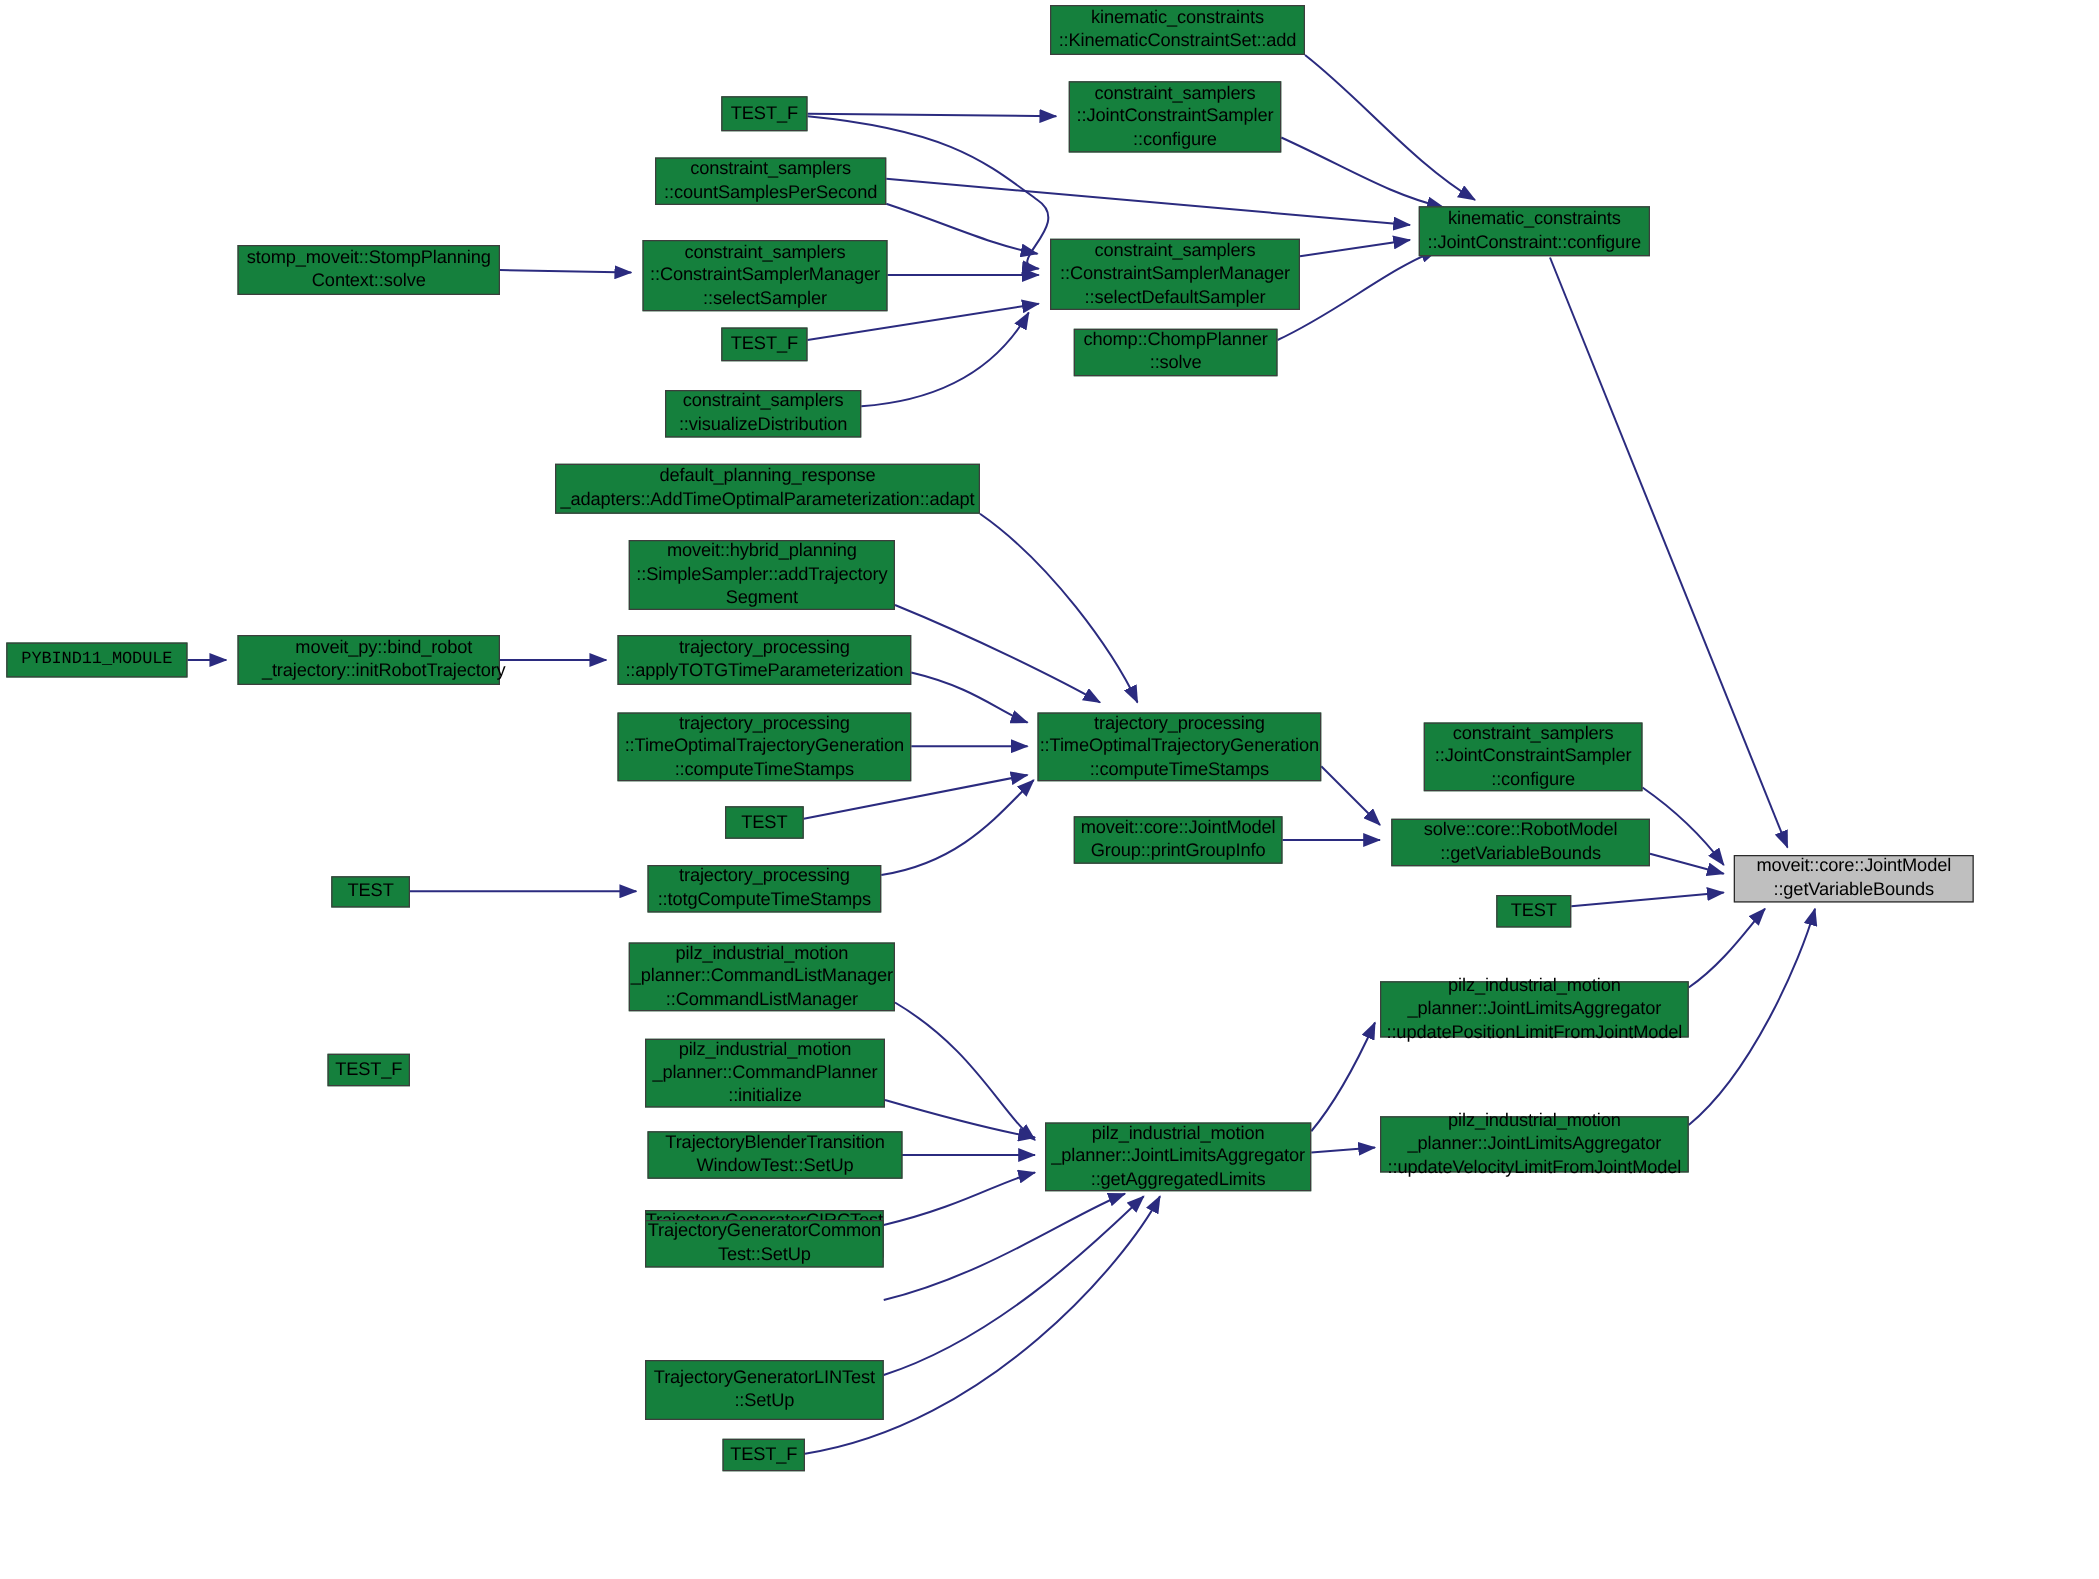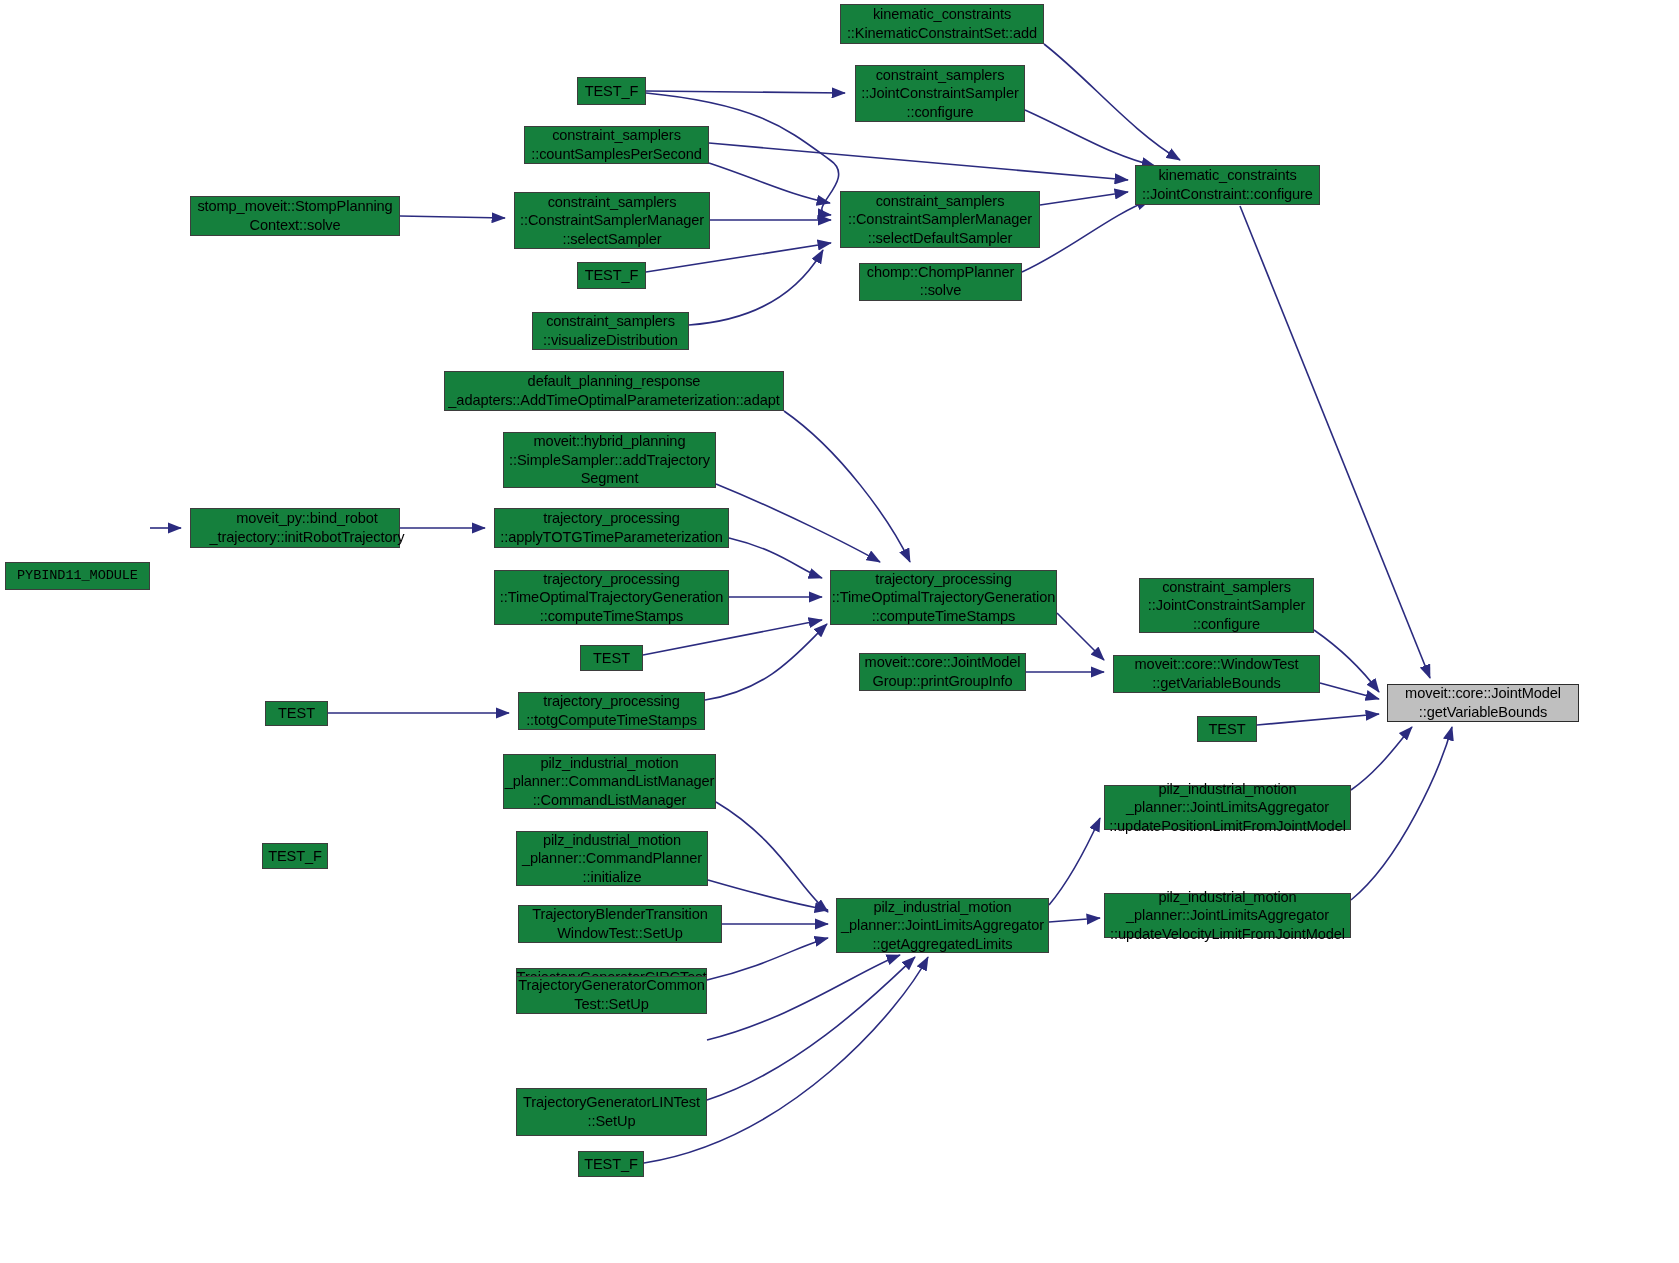--- a/index.html
+++ b/index.html
@@ -126,38 +126,38 @@
       <div class="gnode" style="left: 577px; top: 262px; width: 69px; height: 27px;"><span class="lbl">TEST_F</span></div>
       <div class="gnode" style="left: 859px; top: 263px; width: 163px; height: 38px; align-items: flex-end;"><span class="lbl">chomp::ChompPlanner
 ::solve</span></div>
       <div class="gnode" style="left: 532px; top: 312px; width: 157px; height: 38px;"><span class="lbl">constraint_samplers
 ::visualizeDistribution</span></div>
       <div class="gnode" style="left: 444px; top: 371px; width: 340px; height: 40px;"><span class="lbl">default_planning_response
 _adapters::AddTimeOptimalParameterization::adapt</span></div>
       <div class="gnode" style="left: 503px; top: 432px; width: 213px; height: 56px;"><span class="lbl">moveit::hybrid_planning
 ::SimpleSampler::addTrajectory
 Segment</span></div>
-      <div class="gnode mono" style="left: 5px; top: 514px; width: 145px; height: 28px; margin-top: 48px;"><span class="lbl">PYBIND11_MODULE</span></div>
+      <div class="gnode mono" style="left: 5px; top: 514px; width: 145px; height: 28px;"><span class="lbl">PYBIND11_MODULE</span></div>
       <div class="gnode" style="left: 190px; top: 508px; width: 210px; height: 40px; padding-left: 24px;"><span class="lbl">moveit_py::bind_robot
 _trajectory::initRobotTrajectory</span></div>
       <div class="gnode" style="left: 494px; top: 508px; width: 235px; height: 40px;"><span class="lbl">trajectory_processing
 ::applyTOTGTimeParameterization</span></div>
       <div class="gnode" style="left: 494px; top: 570px; width: 235px; height: 55px;"><span class="lbl">trajectory_processing
 ::TimeOptimalTrajectoryGeneration
 ::computeTimeStamps</span></div>
       <div class="gnode" style="left: 830px; top: 570px; width: 227px; height: 55px;"><span class="lbl">trajectory_processing
 ::TimeOptimalTrajectoryGeneration
 ::computeTimeStamps</span></div>
       <div class="gnode" style="left: 1139px; top: 578px; width: 175px; height: 55px;"><span class="lbl">constraint_samplers
 ::JointConstraintSampler
 ::configure</span></div>
       <div class="gnode" style="left: 580px; top: 645px; width: 63px; height: 26px;"><span class="lbl">TEST</span></div>
       <div class="gnode" style="left: 859px; top: 653px; width: 167px; height: 38px;"><span class="lbl">moveit::core::JointModel
 Group::printGroupInfo</span></div>
-      <div class="gnode" style="left: 1113px; top: 655px; width: 207px; height: 38px;"><span class="lbl">moveit::core::WindowTest
+      <div class="gnode" style="left: 1113px; top: 655px; width: 207px; height: 38px;"><span class="lbl">solve::core::RobotModel
 ::getVariableBounds</span></div>
       <div class="gnode highlight" style="left: 1387px; top: 684px; width: 192px; height: 38px;"><span class="lbl">moveit::core::JointModel
 ::getVariableBounds</span></div>
       <div class="gnode" style="left: 265px; top: 701px; width: 63px; height: 25px;"><span class="lbl">TEST</span></div>
       <div class="gnode" style="left: 518px; top: 692px; width: 187px; height: 38px;"><span class="lbl">trajectory_processing
 ::totgComputeTimeStamps</span></div>
       <div class="gnode" style="left: 1197px; top: 716px; width: 60px; height: 26px;"><span class="lbl">TEST</span></div>
       <div class="gnode" style="left: 503px; top: 754px; width: 213px; height: 55px;"><span class="lbl">pilz_industrial_motion
 _planner::CommandListManager
 ::CommandListManager</span></div>

